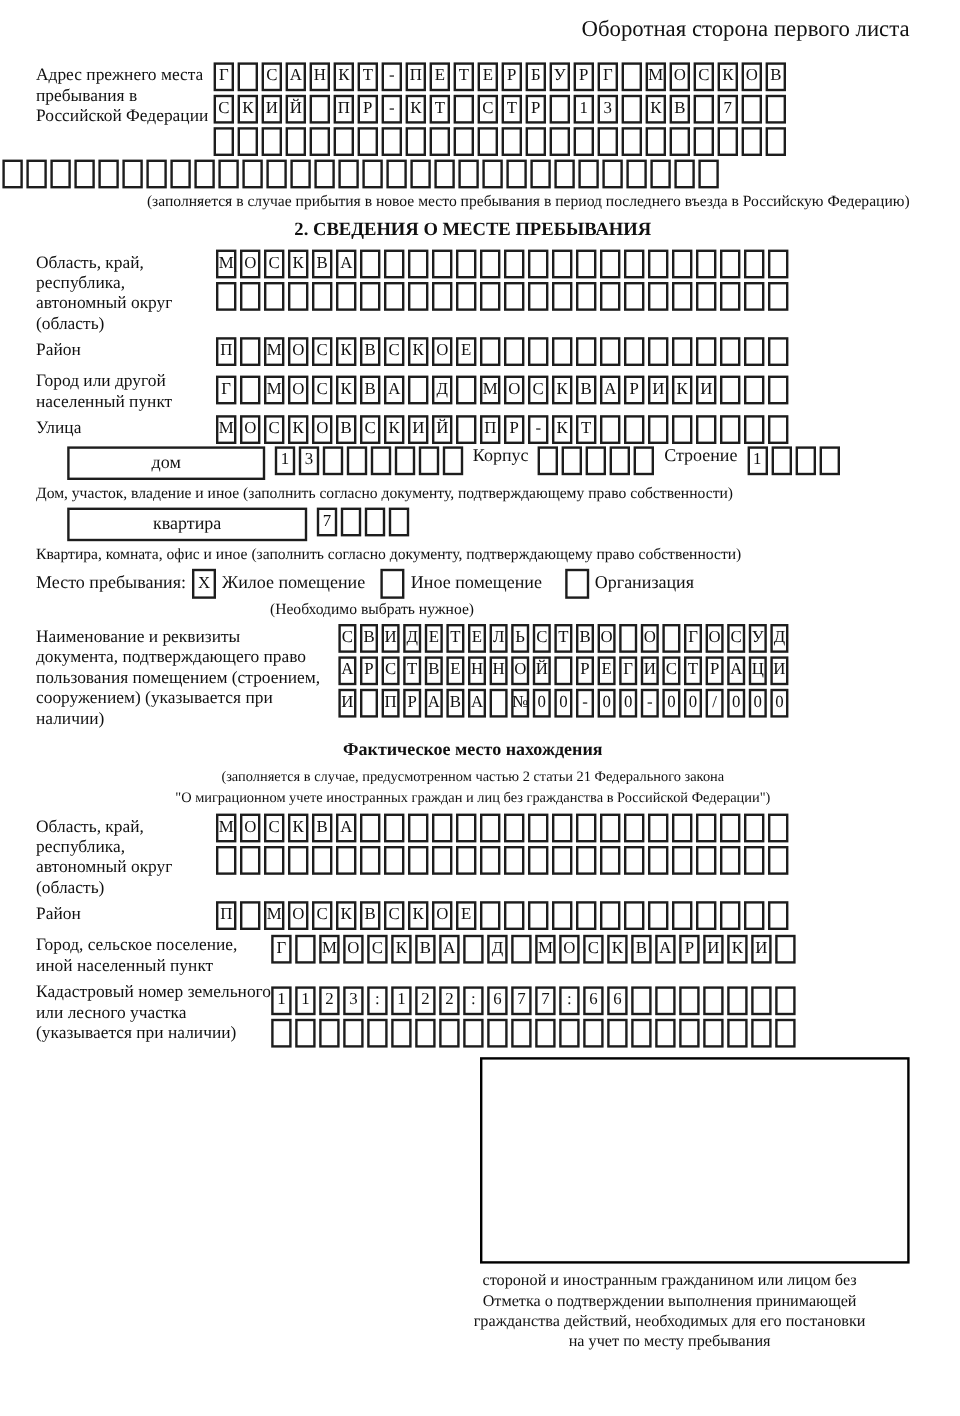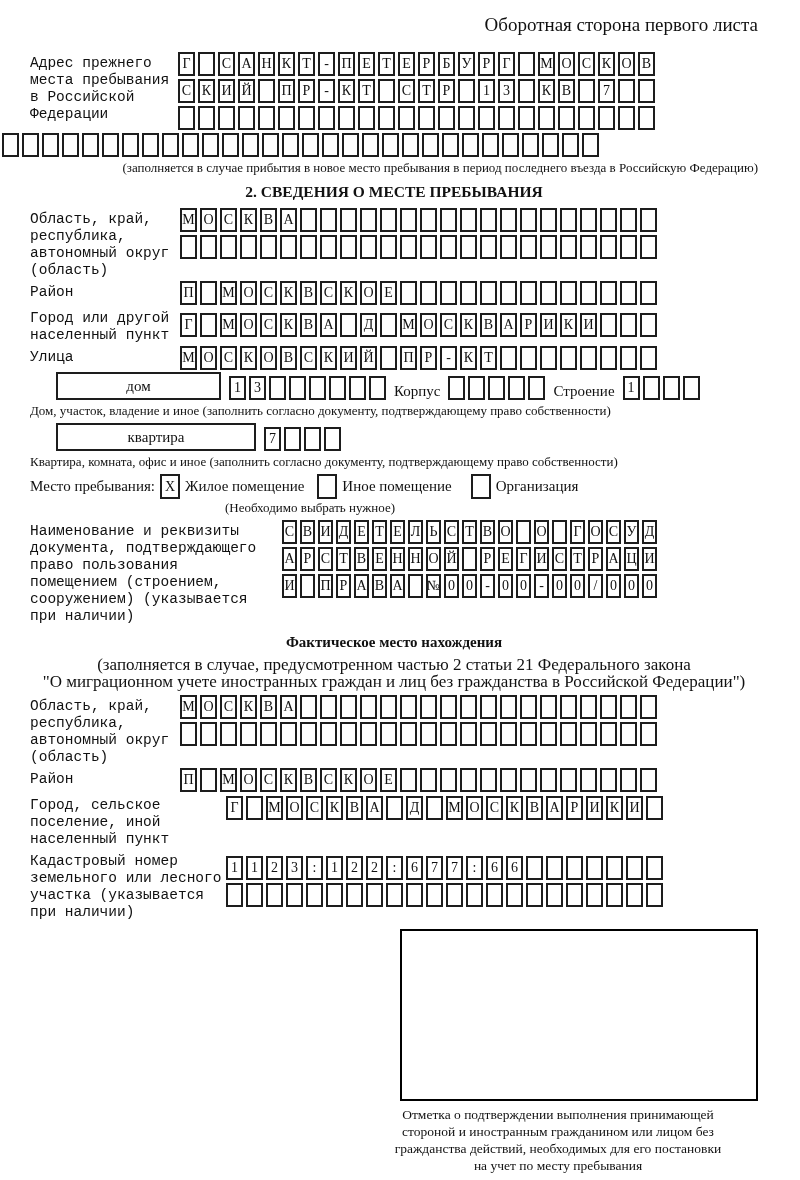--- a/index.html
+++ b/index.html
@@ -7,21 +7,21 @@
   body {
     width:800px; height:1180px;
     font-family:"Liberation Serif","DejaVu Serif",serif;
     color:#111;
     padding:14px 42px 0 30px;
     overflow:hidden;
   }
   .corner { text-align:right; font-size:19px; }
 
   .formrow { display:flex; align-items:flex-start; margin-bottom:2px; }
-  .label { font-size:14.5px; line-height:17px; padding-top:3px; flex:none;font-family:Liberation Mono, monospace; }
+  .label { font-size:14.5px; line-height:17px; padding-top:3px; flex:none; }
   .w148 { width:148px; }
   .w150 { width:150px; }
   .w196 { width:196px; }
   .w252 { width:252px; padding-right:12px; }
 
   .grids { display:flex; flex-direction:column; gap:3px; }
   .cellrow { display:flex; gap:3px; flex:none; }
   .cell {
     width:17px; height:24px; flex:none;
     border:2px solid #1d1d1d;
@@ -34,32 +34,32 @@
 
   .note { font-size:13px; line-height:16px; margin:3px 0 4px 0; }
   .center { text-align:right; }
 
   .heading { text-align:center; font-weight:bold; font-size:15.5px; margin:7px 0 7px 0; }
 
   .inlinebox {
     border:2px solid #1d1d1d; height:28px; flex:none;
     display:flex; align-items:center; justify-content:center; font-size:15px;
   }
-  .domrow, .kvrow { display:flex; align-items:flex-end; gap:8px; margin:2px 0 2px 2px;padding-left:24px; }
+  .domrow, .kvrow { display:flex; align-items:flex-start; gap:8px; margin:2px 0 2px 2px;padding-left:24px; }
   .inline-label { font-size:15px; flex:none; }
 
   .mestorow { display:flex; align-items:center; gap:5px; margin:4px 0 1px 0; font-size:15px; }
   .chk {
     width:20px; height:25px; border:2px solid #1d1d1d; flex:none;
     display:flex; align-items:center; justify-content:center; font-size:14px;
   }
   .mesto-note { font-size:13px; text-align:center; width:560px; margin:0 0 4px 0; }
 
   .fact-title { text-align:center; font-weight:bold; font-size:15px; margin:9px 0 5px 0; }
-  .subline { text-align:center; font-size:17px; line-height:17px; }
+  .subline { text-align:center; font-size:12px; line-height:17px; }
 
   .stampbox {
     width:358px; height:172px; border:2px solid #000;
     margin-left:auto; margin-top:8px; flex:none;
   }
   .caption { width:400px; margin-left:auto; margin-top:5px; text-align:center; }
   .caption div { font-size:13.5px; line-height:17px; white-space:nowrap; }
   .mt6 { margin-top:6px; }
 </style>
 </head>
@@ -630,17 +630,17 @@
         <span class="cell"></span>
         <span class="cell"></span>
         <span class="cell"></span>
         <span class="cell"></span>
       </div>
   </div>
 </div>
 
 <div class="stampbox"></div>
 <div class="caption">
+  <div>стороной и иностранным гражданином или лицом без</div>
   <div>Отметка о подтверждении выполнения принимающей</div>
-  <div>стороной и иностранным гражданином или лицом без</div>
   <div>гражданства действий, необходимых для его постановки</div>
   <div>на учет по месту пребывания</div>
 </div>
 
 </body></html>

